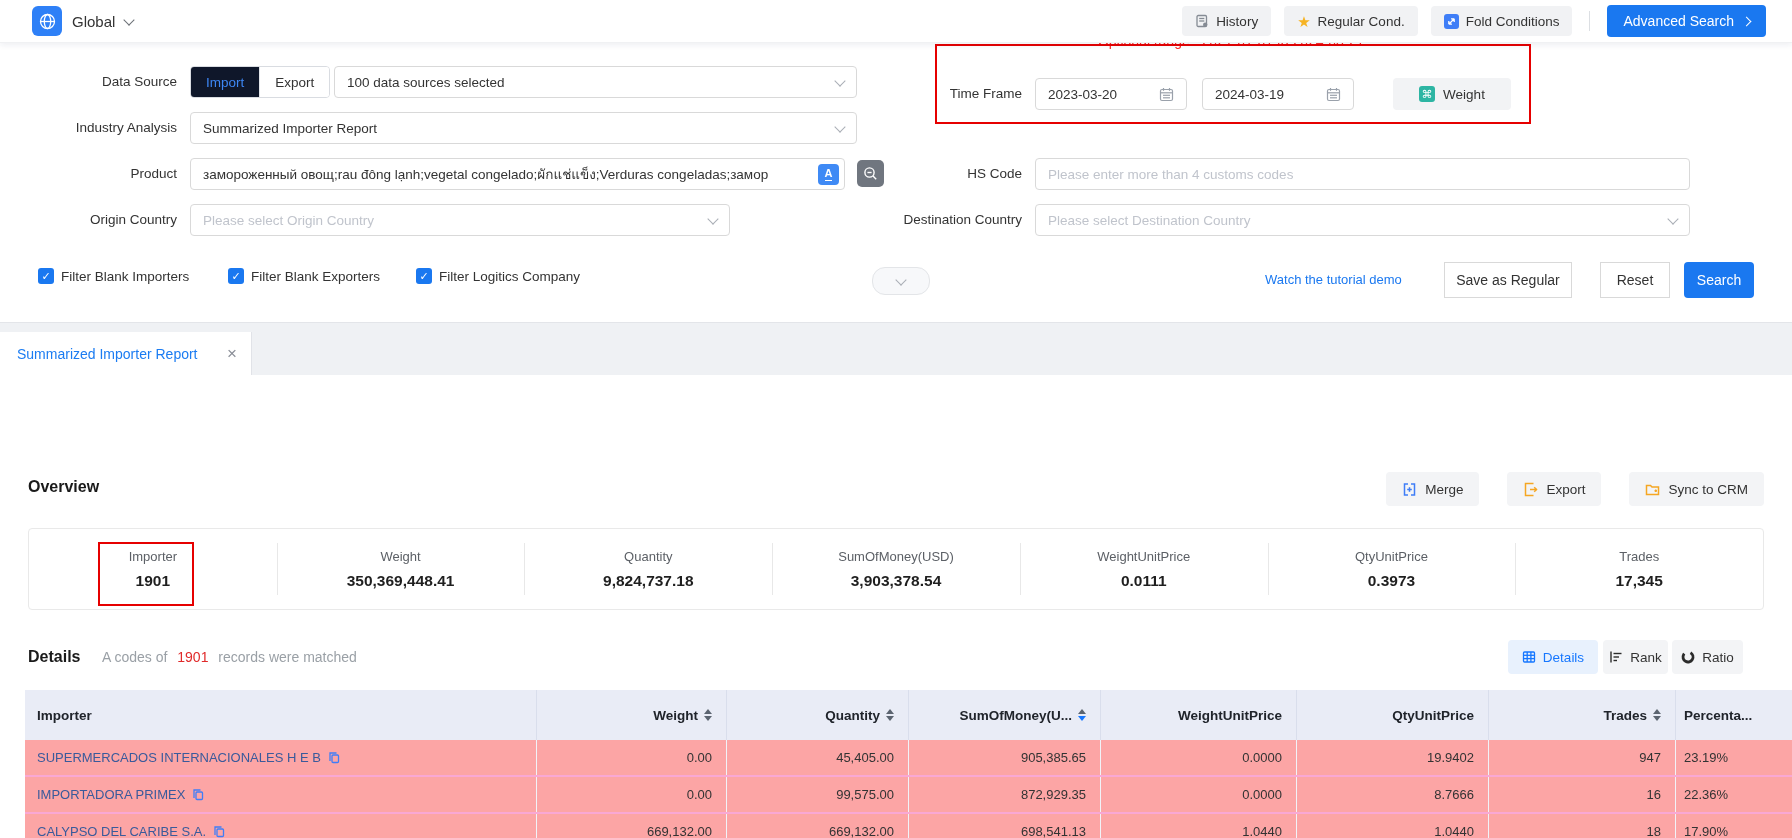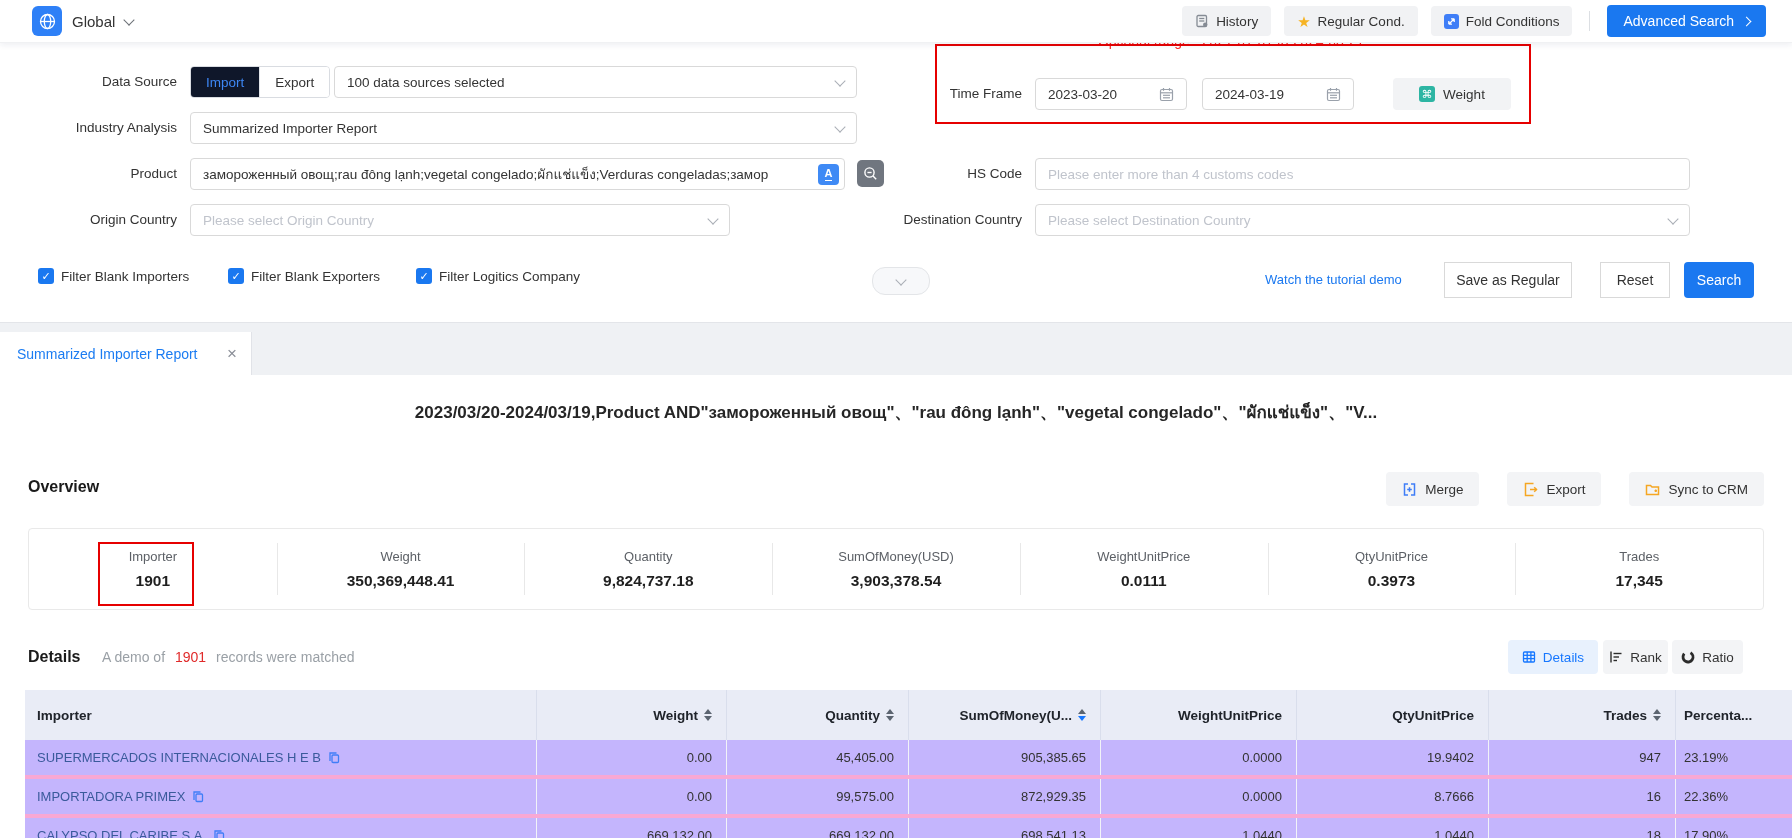--- a/index.html
+++ b/index.html
@@ -87,21 +87,21 @@
            justify-content:center;gap:7px;font-size:13.5px;cursor:pointer;background:#f3f4f6;color:#333;box-sizing:border-box;}
   .viewbtn.active{background:#e8f1fd;color:#1677ff;}
 
   
   .table{position:absolute;left:25px;top:690px;width:1767px;}
   .thead{display:flex;height:50px;background:#e9ecf6;}
   .thcell{display:flex;align-items:center;font-weight:bold;font-size:13.5px;color:#20242b;box-sizing:border-box;
           border-right:1px solid #d9deec;justify-content:flex-end;padding:0 14px 0 8px;cursor:pointer;}
   .thcell.left{justify-content:flex-start;padding-left:12px;cursor:default;}
   .thcell:last-child{border-right:none;padding-left:8px;justify-content:flex-start;}
-  .trow{display:flex;height:35px;border-bottom:4px solid #f9a8d4;background:#c4b5fd;justify-content:flex-end;}
+  .trow{display:flex;height:35px;border-bottom:2px solid #f9a8d4;background:#fca5a5;justify-content:flex-end;}
   .tcell{display:flex;align-items:center;box-sizing:border-box;font-size:13px;color:#333;
          border-right:1px solid #f1f3f8;justify-content:flex-end;padding:0 14px 0 8px;}
   .tcell:last-child{border-right:none;justify-content:flex-start;padding-left:8px;}
   .c0{width:512px;}.c1{width:190px;}.c2{width:182px;}.c3{width:192px;}.c4{width:196px;}.c5{width:192px;}
   .c6{width:187px;}.c7{width:116px;}
   .tcell.c0{justify-content:flex-start;padding-left:12px;gap:7px;}
   .imp-name{color:#3a5a9b;white-space:nowrap;overflow:hidden;cursor:pointer;}
   .sorter{display:inline-flex;flex-direction:column;margin-left:6px;gap:2px;}
   .car-up{width:0;height:0;border-left:4px solid transparent;border-right:4px solid transparent;border-bottom:5px solid #5b6470;}
   .car-down{width:0;height:0;border-left:4px solid transparent;border-right:4px solid transparent;border-top:5px solid #5b6470;}
@@ -263,21 +263,20 @@
   <div class="wbtn" style="left:1600px;top:262px;width:70px;">Reset</div>
   <div class="bbtn" style="left:1684px;top:262px;width:70px;">Search</div>
 
   <div class="tabstrip">
     <div class="tab">
       <span class="tab-title">Summarized Importer Report</span>
       <span class="tab-x">×</span>
     </div>
   </div>
 
-  <div class="qtitle">2023/03/20-2024/03/19,Product AND"замороженный овощ"、"rau đông lạnh"、"vegetal congelado"、"ผักแช่แข็ง"、"V...</div>
 
   <div class="h16" style="left:28px;top:478px;">Overview</div>
   <div class="ov-btns">
     <div class="gbtn">
       <span style="display:flex;">
         <svg width="15" height="15" viewBox="0 0 15 15" fill="none" stroke="#3f7df7" stroke-width="1.5">
           <path d="M6 2H2.5v11H6"></path>
             <path d="M9 2h3.5v11H9"></path>
             <line x1="7.5" y1="5.2" x2="7.5" y2="9.8"></line>
             <line x1="5.2" y1="7.5" x2="9.8" y2="7.5"></line>
@@ -334,21 +333,21 @@
     </div>
     <div class="stat">
       <span class="stat-label">Trades</span>
       <span class="stat-value">17,345</span>
     </div>
   </div>
   <div class="red-box" style="left:98px;top:542px;width:92px;height:60px;"></div>
 
   <div class="h16" style="left:28px;top:640px;line-height:34px;">Details</div>
   <div class="summary">
-    <span>A demo of</span>
+    <span>A codes of</span>
     <span class="red" style="margin:0 6px;">1901</span>
     <span>records were matched</span>
   </div>
 
   <div class="viewbtn active" style="left:1508px;width:90px;">
     <span style="display:flex;">
       <svg width="14" height="14" viewBox="0 0 14 14" fill="none" stroke="#1677ff" stroke-width="1.3">
         <rect x="1.5" y="2" width="11" height="10" rx="1"></rect>
           <line x1="1.5" y1="5.3" x2="12.5" y2="5.3"></line>
         <line x1="1.5" y1="8.6" x2="12.5" y2="8.6"></line>

